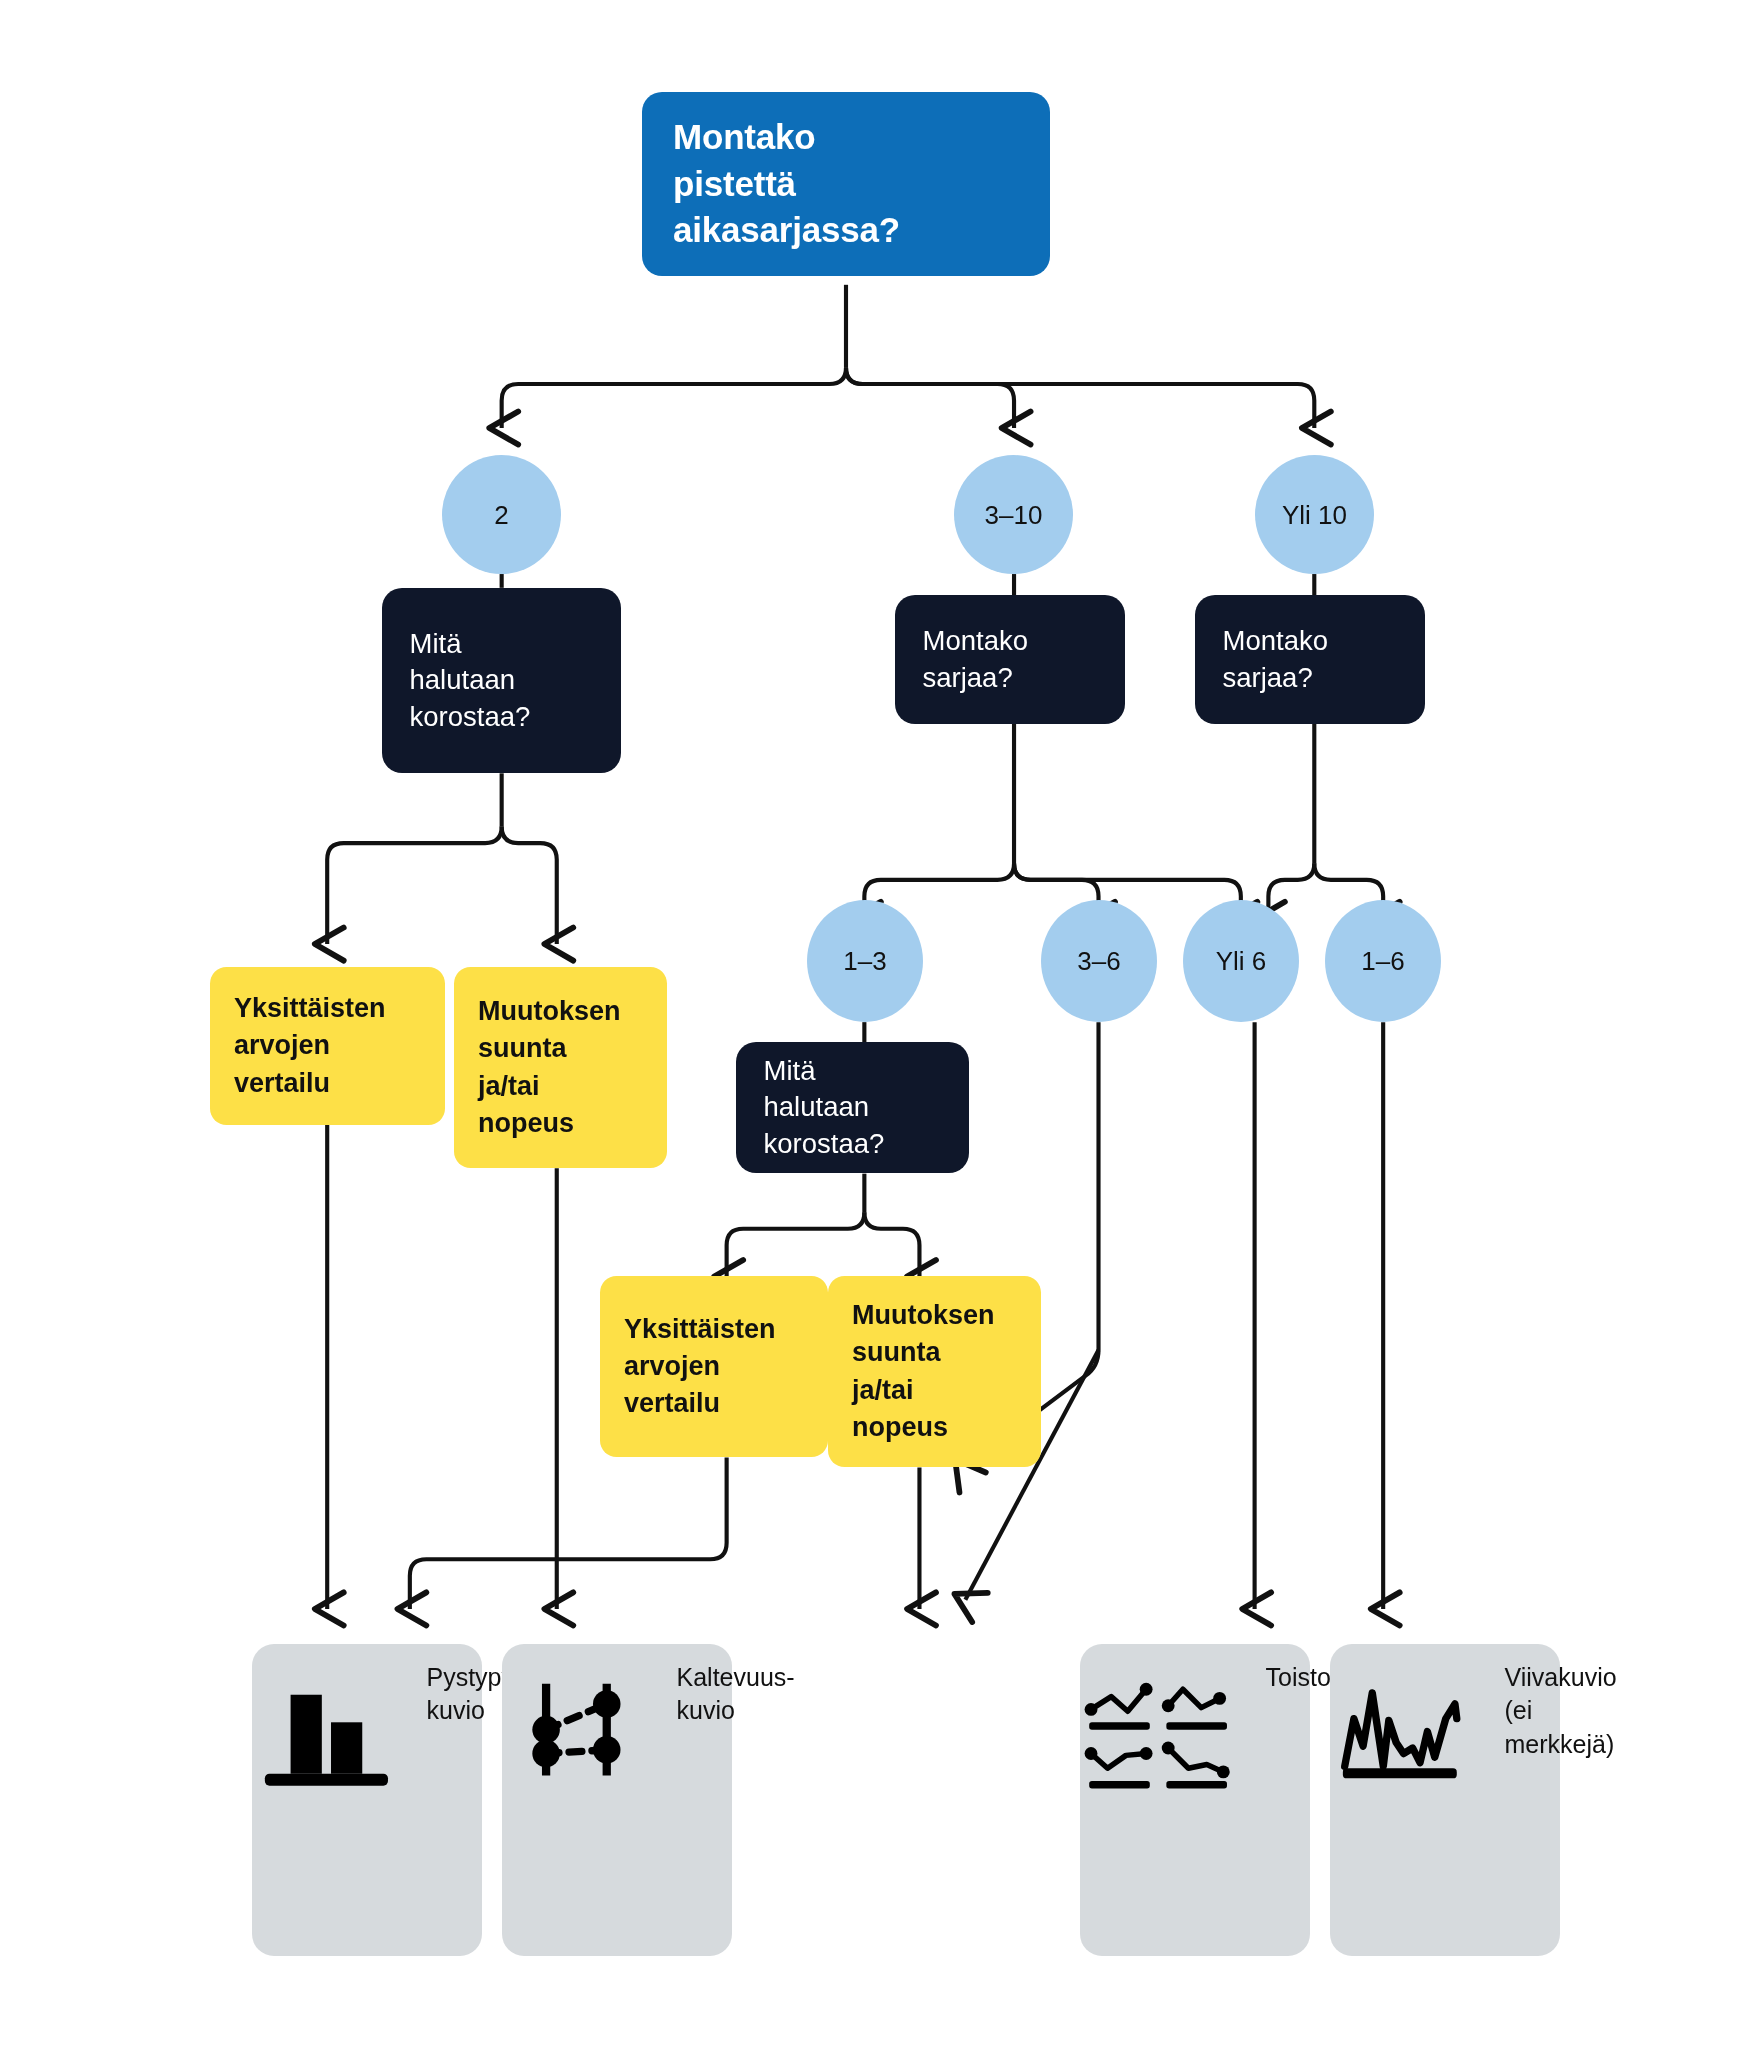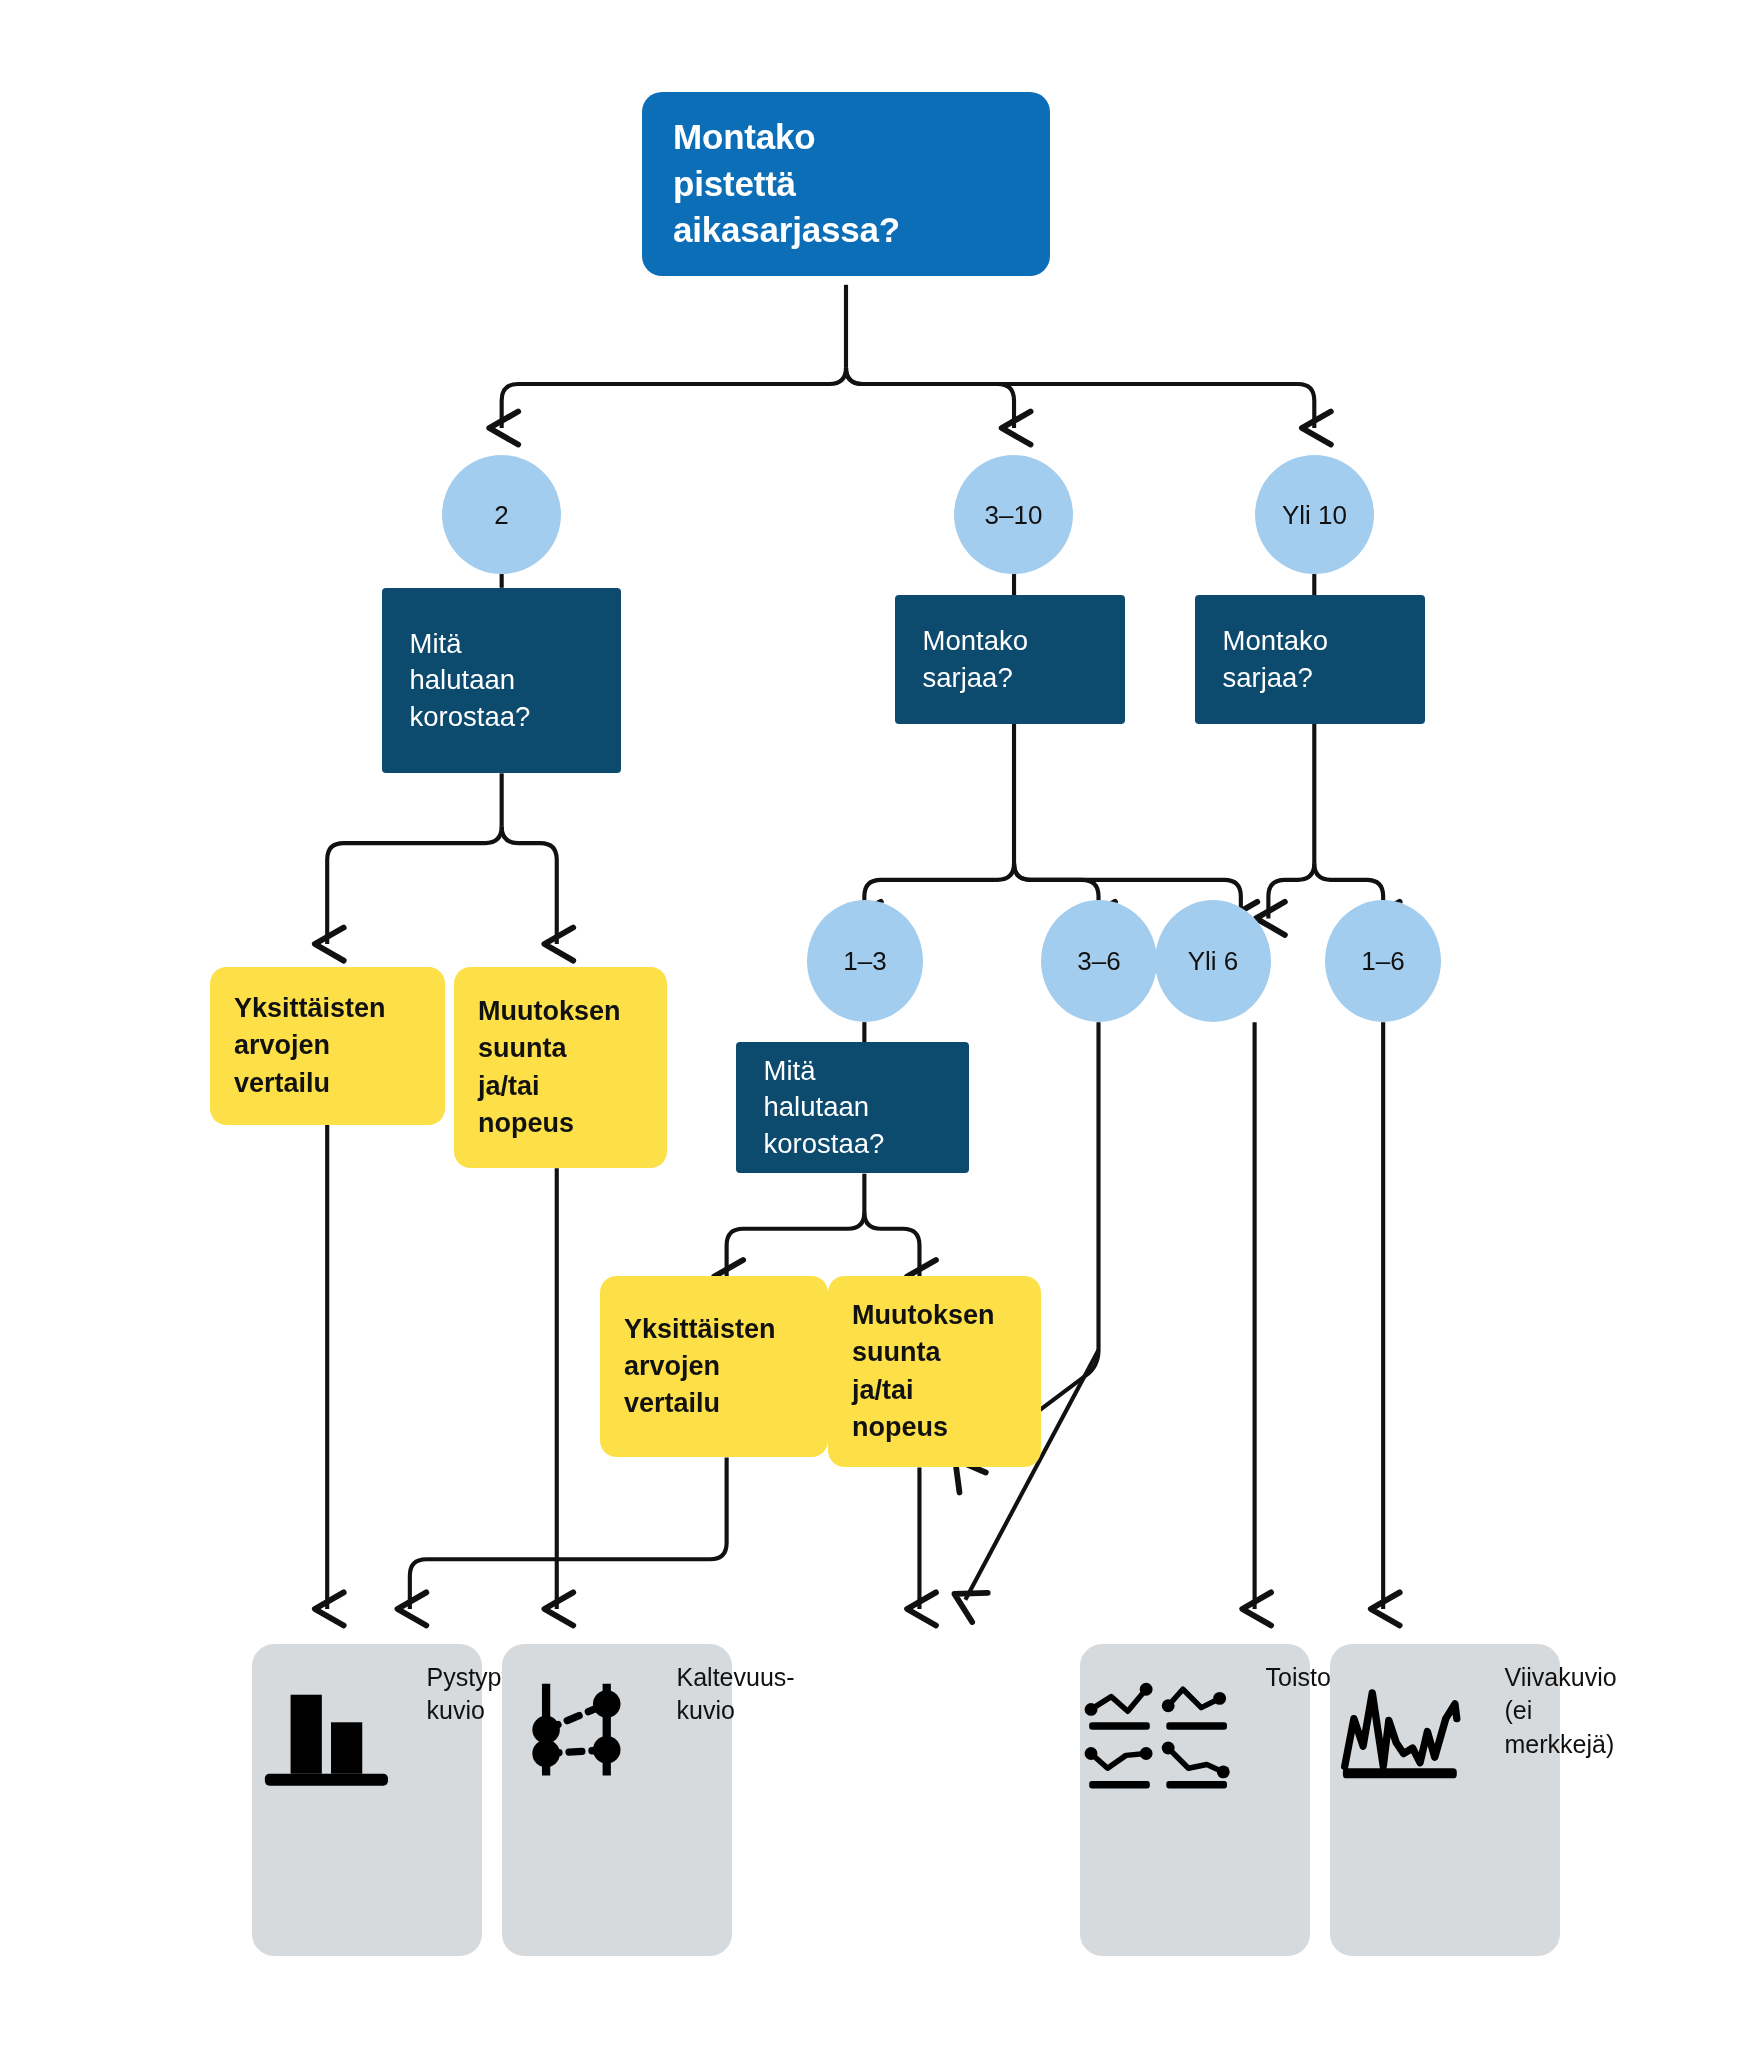--- a/index.html
+++ b/index.html
@@ -27,22 +27,22 @@
     width: 1763px;
     height: 2070px;
   }
   .node {
     position: absolute;
     box-sizing: border-box;
     display: flex;
     align-items: center;
   }
   .decision-node {
-    background: #0c4a6e;
-    border-radius: 4px;
+    background: #0f172a;
+    border-radius: 20px;
     color: #ffffff;
     padding: 24px 27.5px;
   }
   .decision-node .node-text {
     font-size: 27.5px;
     line-height: 1.32;
     font-weight: 400;
     white-space: pre-line;
   }
   .root-node {
@@ -198,21 +198,21 @@
     <span class="node-text">Montako
 sarjaa?</span>
   </div>
 
   <div class="node branch-circle" style="left:792px; top:900px; width:116px; height:122px;">
     <span class="node-text">1–3</span>
   </div>
   <div class="node branch-circle" style="left:1026px; top:900px; width:116px; height:122px;">
     <span class="node-text">3–6</span>
   </div>
-  <div class="node branch-circle" style="left:1140px; top:900px; width:116px; height:122px;">
+  <div class="node branch-circle" style="left:1168px; top:900px; width:116px; height:122px;">
     <span class="node-text">Yli 6</span>
   </div>
   <div class="node branch-circle" style="left:1310px; top:900px; width:116px; height:122px;">
     <span class="node-text">1–6</span>
   </div>
 
   <div class="node option-node" style="left:195px; top:967px; width:235px; height:158px;">
     <span class="node-text">Yksittäisten
 arvojen
 vertailu</span>

